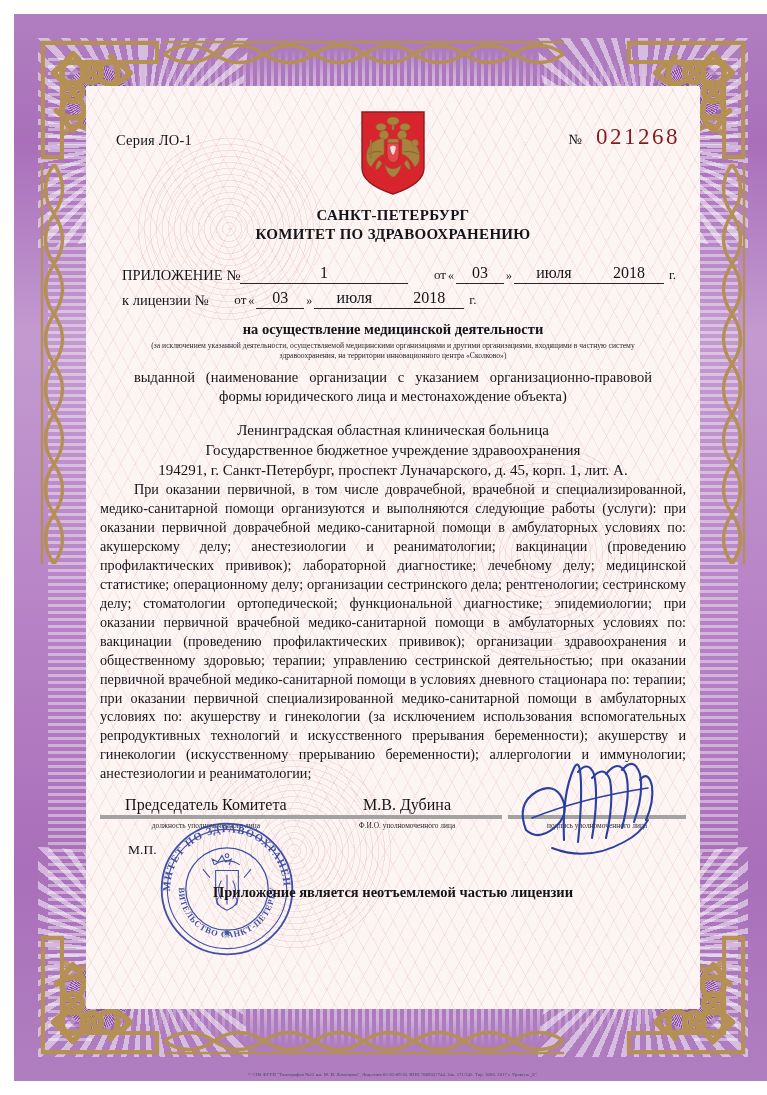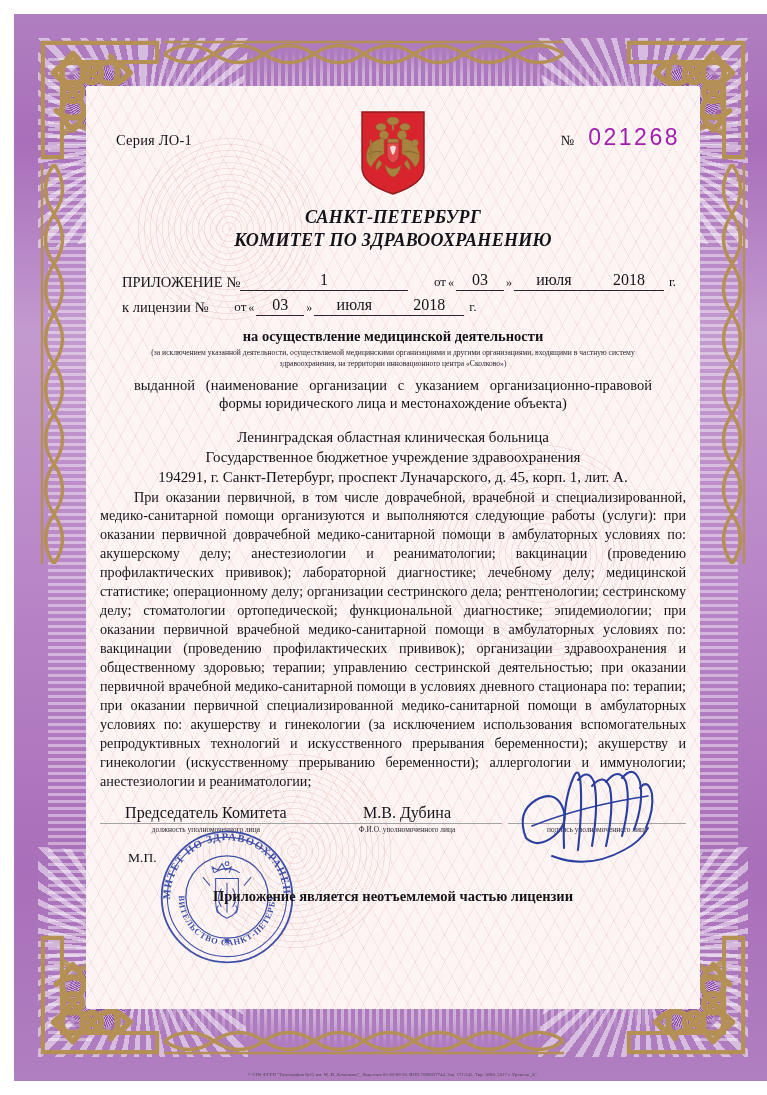--- a/index.html
+++ b/index.html
@@ -142,39 +142,38 @@
   .serial {
     position: absolute; left: 16px; top: 32px;
     font-size: 14.5px; letter-spacing: .2px;
   }
   .numberblock {
     position: absolute; right: 6px; top: 24px;
     display: flex; align-items: baseline; gap: 14px;
   }
   .no-sign { font-size: 14px; }
   .doc-number {
-    font-family: Liberation Sans, sans-serif;
-    font-size: 23px; letter-spacing: 2.5px; color: #a21caf;
+    font-family: Liberation Serif, serif;
+    font-size: 23px; letter-spacing: 2.5px; color: #7f1d1d;
   }
 
   
   .coat {
     position: absolute; left: 50%; top: 10px;
     transform: translateX(-50%);
     width: 68px; height: 86px;
   }
 
   .org-title {
     text-align: center;
     font-weight: bold;
-    font-size: 18px;
+    font-size: 15px;
     line-height: 1.25;
     letter-spacing: .3px;
     margin-top: 2px;
-    font-style: italic;
   }
 
   
   .fields { margin-top: 20px; padding: 0 10px 0 22px; }
   .field-line {
     display: flex; align-items: flex-end;
     font-size: 14.5px;
     margin-bottom: 5px;
     white-space: nowrap;
   }
@@ -238,21 +237,21 @@
     align-items: flex-end;
     gap: 0;
   }
   .sig-col { position: relative; }
   .sig-value {
     font-size: 16px;
     white-space: nowrap;
     padding-bottom: 1px;
     text-align: center;
   }
-  .sig-rule { border-bottom: 1px solid #a3a3a3; }
+  .sig-rule { border-bottom: 4px solid #a3a3a3; }
   .sig-cap {
     font-size: 7.4px;
     text-align: center;
     padding-top: 1.5px;
     color: #2a2630;
     white-space: nowrap;
   }
   .c-post { width: 218px; }
   .c-fio  { width: 196px; }
   .c-sign { width: 183px; margin-left: 6px; }

